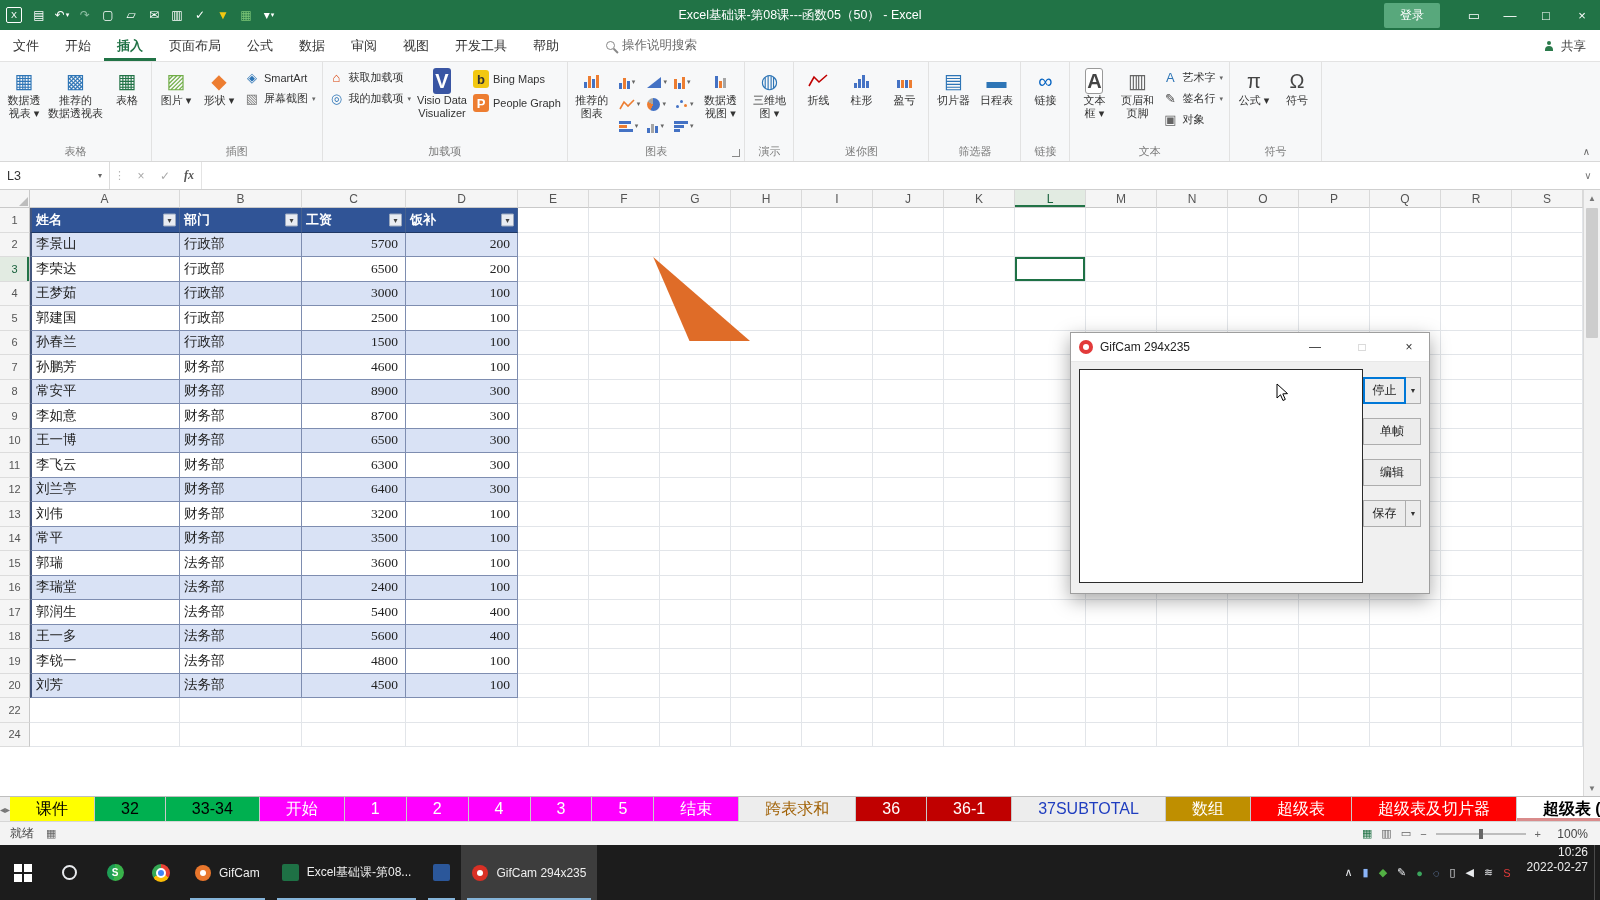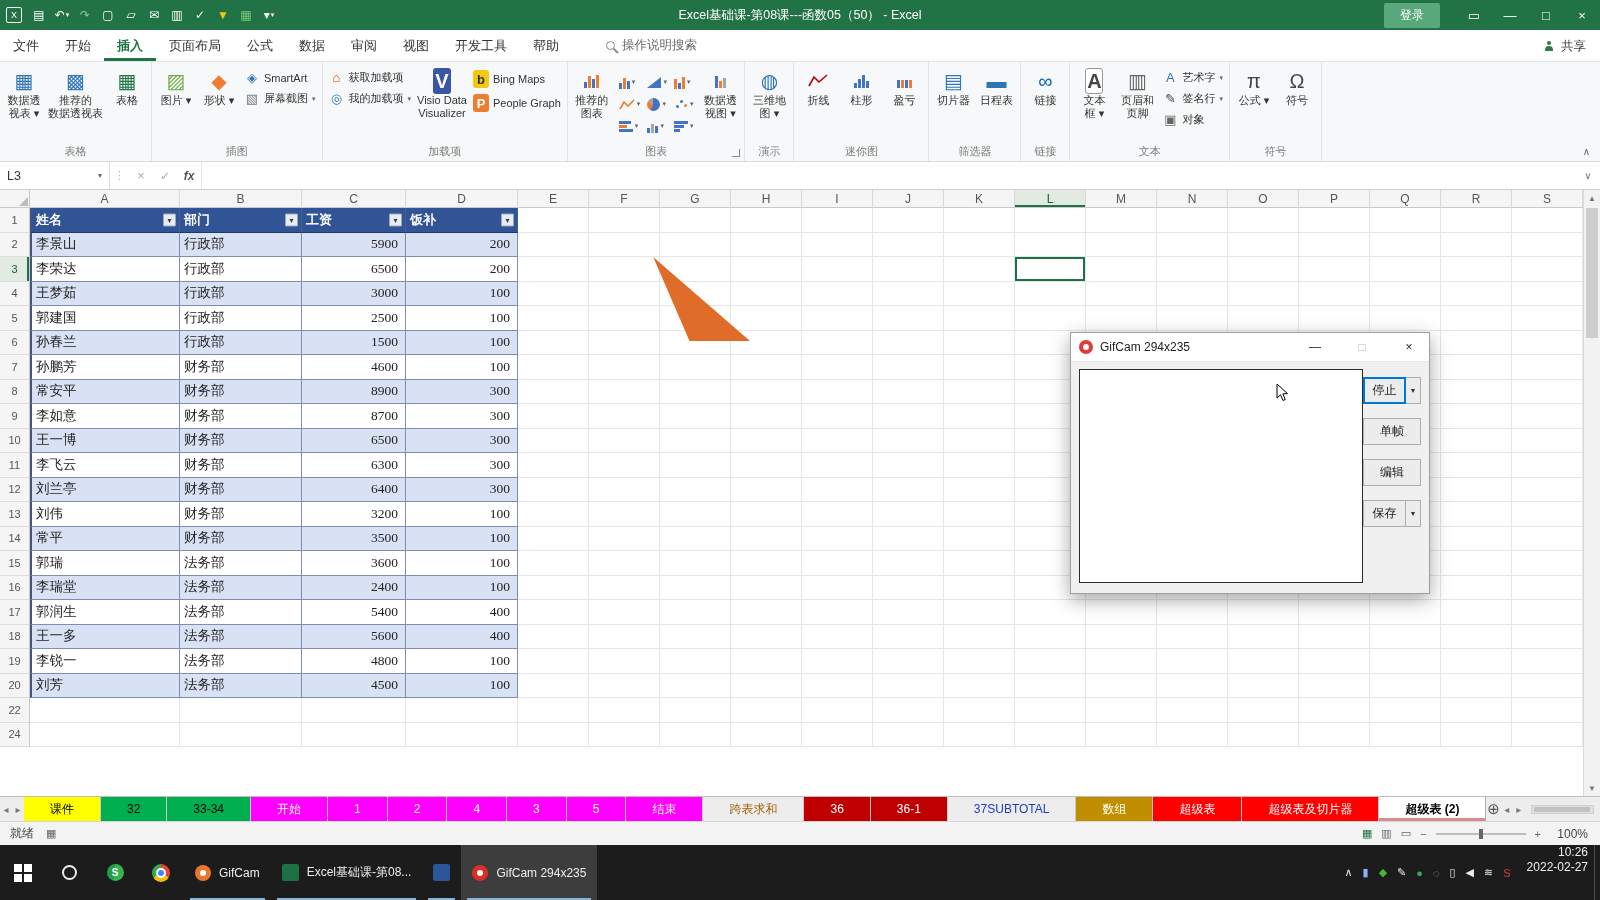--- a/index.html
+++ b/index.html
@@ -60,21 +60,21 @@
   .cg-arrow{font-size:7px;color:#666}
   .dlg{position:absolute;right:4px;bottom:4px;width:8px;height:8px;border-right:1.5px solid #888;border-bottom:1.5px solid #888}
   .collapse-ribbon{position:absolute;right:10px;bottom:4px;font-size:10px;color:#666}
 
   
   .fbar{height:28px;display:flex;align-items:center;background:#fff;border-bottom:1px solid #cfcfcf}
   .namebox{width:110px;height:100%;display:flex;align-items:center;justify-content:space-between;padding:0 7px;border-right:1px solid #dcdcdc;font-size:12.5px;color:#333}
   .nb-arrow{font-size:8px;color:#666}
   .fdots{color:#b5b5b5;font-size:11px;padding:0 4px}
   .fbtn{width:24px;text-align:center;font-size:12px;color:#a9a9a9}
-  .fbtn.fx{color:#555;font-style:italic;font-family:Liberation Sans, sans-serif;font-weight:bold}
+  .fbtn.fx{color:#555;font-style:italic;font-family:Liberation Serif, serif;font-weight:bold}
   .finput{flex:1;height:100%;background:#fff;border-left:1px solid #e4e4e4}
   .fexpand{width:24px;text-align:center;color:#777;font-size:10px}
 
   
   .grid{position:relative;height:606px;background:#fff;overflow:hidden}
   .gridcols{width:1583px}
   .colrow{display:flex;height:18px}
   .corner{width:30px;flex:none;background:#f5f5f5;border-right:1px solid #c9c9c9;border-bottom:1px solid #c9c9c9;position:relative}
   .cnr-tri{position:absolute;right:1px;bottom:1px;width:0;height:0;border-left:9px solid transparent;border-bottom:9px solid #bdbdbd}
   .colhdr{flex:none;display:flex;align-items:center;justify-content:center;font-size:12px;color:#555;background:#f5f5f5;border-right:1px solid #d9d9d9;border-bottom:1px solid #c9c9c9}
@@ -91,21 +91,21 @@
   .cell.sel{box-shadow:inset 0 0 0 2px #1e7145}
   .flt{position:absolute;right:3px;top:50%;transform:translateY(-50%);width:13px;height:13px;background:#e9ecf2;border:1px solid #9aa7bd;color:#444;font-size:8px;display:flex;align-items:center;justify-content:center;border-radius:1px;font-family:"Liberation Sans",sans-serif;font-weight:normal}
   .vscroll{position:absolute;right:0;top:0;bottom:0;width:17px;background:#f2f2f2;border-left:1px solid #dadada;display:flex;flex-direction:column}
   .sarrow{height:16px;display:flex;align-items:center;justify-content:center;font-size:8px;color:#777}
   .strack{flex:1;position:relative}
   .sthumb{position:absolute;left:2px;right:2px;top:2px;height:130px;background:#cdcdcd;border-radius:1px}
 
   
   .tabbar{height:25px;background:#ededed;border-top:1px solid #bebebe;display:flex;align-items:stretch}
   .tnav{width:20px;display:flex;align-items:center;justify-content:center;color:#777;font-size:10px}
-  .stab{display:flex;align-items:center;padding:0 26px;font-size:12px;border-right:1px solid #c9c9c9;white-space:nowrap}
+  .stab{display:flex;align-items:center;padding:0 26px;font-size:16px;border-right:1px solid #c9c9c9;white-space:nowrap}
   .stab.active{background:#fff;font-weight:bold;box-shadow:inset 0 -3px 0 #d98c8c;border-right:1px solid #afafaf}
   .addtab{width:24px;display:flex;align-items:center;justify-content:center;color:#555;font-size:15px}
   .tabspacer{flex:1}
   .hscroll{width:104px;align-self:center;height:9px;background:#e0e0e0;position:relative;margin:0 6px;border:1px solid #cfcfcf}
   .hthumb{position:absolute;left:2px;top:1px;bottom:1px;width:56px;background:#c2c2c2}
 
   
   .status{height:24px;background:#f3f3f3;border-top:1px solid #d6d6d6;display:flex;align-items:center;font-size:12px;color:#444}
   .st-left{display:flex;align-items:center;gap:12px;padding-left:10px}
   .st-ic{font-size:11px;color:#666}
@@ -590,21 +590,21 @@
           <div class="cell" style="width: 71px;"></div>
           <div class="cell" style="width: 71px;"></div>
           <div class="cell" style="width: 71px;"></div>
           <div class="cell" style="width: 71px;"></div>
           <div class="cell" style="width: 71px;"></div>
         </div>
         <div class="grow">
           <div class="rowhdr">2</div>
           <div class="cell tcell alt first" style="width: 150px;">李景山</div>
           <div class="cell tcell alt" style="width: 122px;">行政部</div>
-          <div class="cell tcell alt num" style="width: 104px;">5900</div>
+          <div class="cell tcell alt num" style="width: 104px;">5700</div>
           <div class="cell tcell alt num" style="width: 112px;">200</div>
           <div class="cell" style="width: 71px;"></div>
           <div class="cell" style="width: 71px;"></div>
           <div class="cell" style="width: 71px;"></div>
           <div class="cell" style="width: 71px;"></div>
           <div class="cell" style="width: 71px;"></div>
           <div class="cell" style="width: 71px;"></div>
           <div class="cell" style="width: 71px;"></div>
           <div class="cell" style="width: 71px;"></div>
           <div class="cell" style="width: 71px;"></div>

